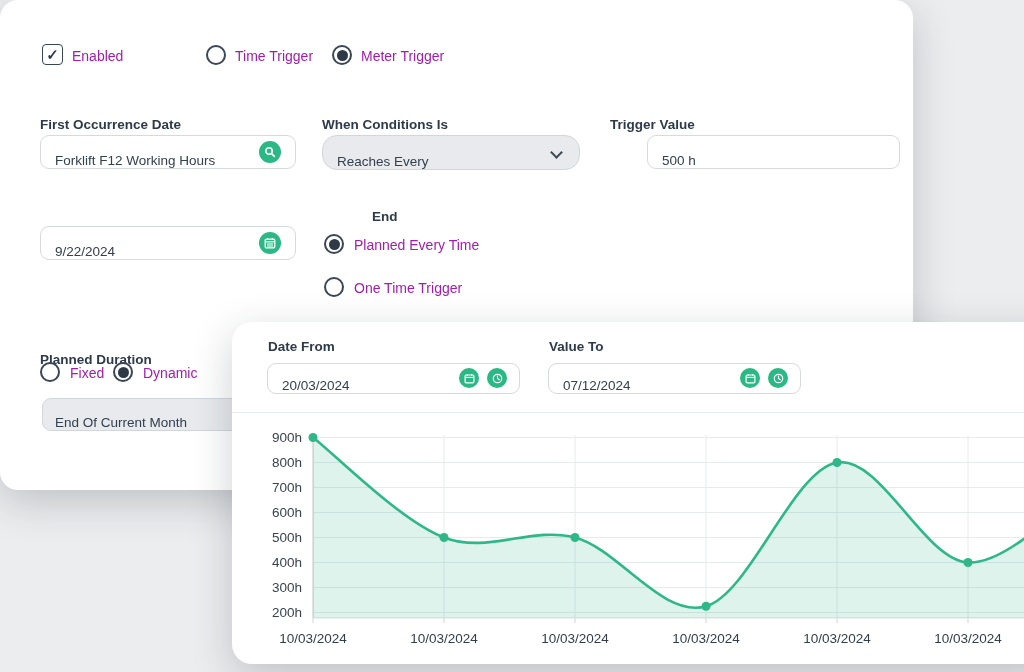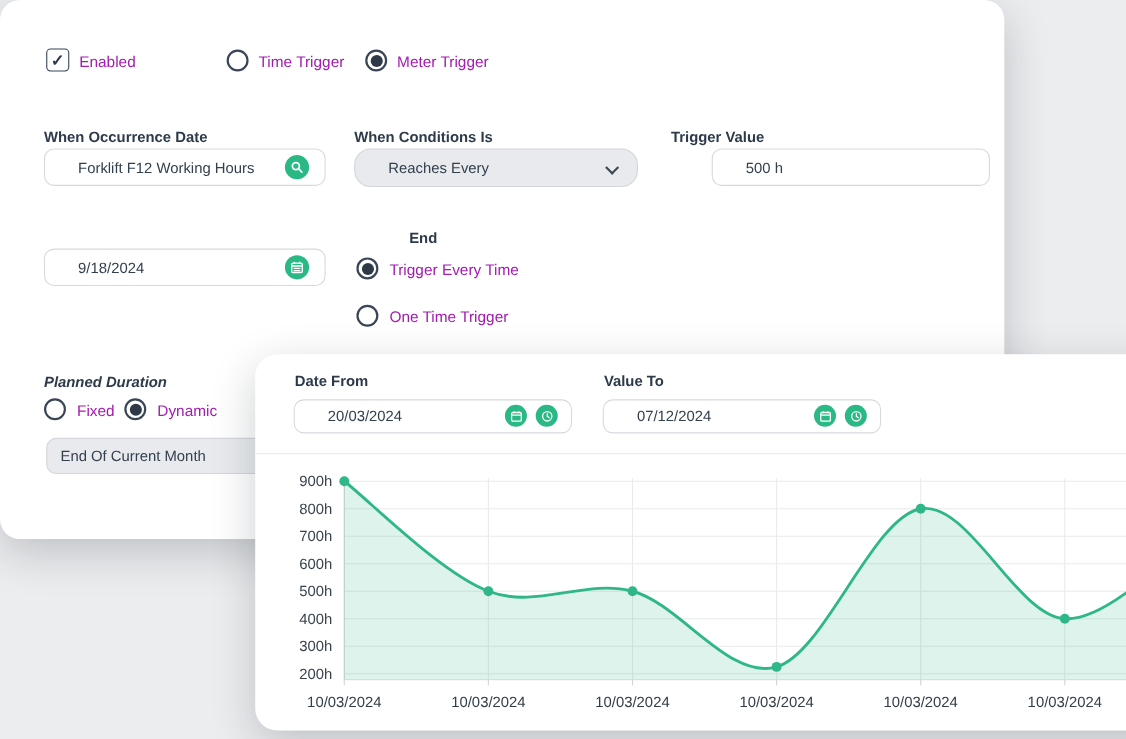--- a/index.html
+++ b/index.html
@@ -9,21 +9,21 @@
   .card { position:absolute; background:#fff; box-shadow:0 12px 40px rgba(30,40,50,.22); }
   #main-card { left:0; top:8; width:913px; height:490px; border-radius:18px; z-index:1; }
   #overlay-card { left:232px; top:322px; width:832px; height:342px; border-radius:20px; z-index:2; }
 
   .abs { position:absolute; }
   .label { font-weight:700; font-size:13.5px; color:#2d3a49; white-space:pre; }
   .val-label { font-size:14px; color:#a21caf; }
   .req { color:#e03e3e; font-weight:700; }
 
   .input { position:absolute; background:#fff; border:1px solid #d6dade; border-radius:9px;
-           font-size:13.5px; color:#33404e; display:flex; align-items:center; padding:0 30px; }
+           font-size:13.5px; color:#33404e; display:flex; align-items:flex-end; padding:0 14px; }
   .select { background:#e8eaed; border:1px solid #d2d6da; }
 
   .checkbox { position:absolute; width:21px; height:21px; background:#fff; border:1.5px solid #37455a;
               border-radius:4px; display:flex; align-items:center; justify-content:center;
               color:#2c3a4c; font-size:15px; font-weight:700; }
   .radio { position:absolute; width:20px; height:20px; border:2px solid #3a4656; border-radius:50%; background:#fff; }
   .radio.sel::after { content:""; position:absolute; inset:2.5px; background:#2e3947; border-radius:50%; }
 
   .icon-circle { position:absolute; width:22px; height:22px; border-radius:50%; background:#2ab885;
                  display:flex; align-items:center; justify-content:center; }
@@ -45,21 +45,21 @@
     <span>✓</span>
   </div>
   <div class="abs val-label" style="left:72px; top:48px;">Enabled</div>
 
   <div class="radio" style="left:206px; top:45px;"></div>
   <div class="abs val-label" style="left:235px; top:48px;">Time Trigger</div>
 
   <div class="radio sel" style="left:332px; top:45px;"></div>
   <div class="abs val-label" style="left:361px; top:48px;">Meter Trigger</div>
 
-  <div class="abs label" style="left:40px; top:117px;">When Occurrence Date</div>
+  <div class="abs label" style="left:40px; top:117px;">First Occurrence Date</div>
   <div class="input" style="left:40px; top:135px; width:256px; height:34px;">
     <span>Forklift F12 Working Hours</span>
   </div>
   <div class="icon-circle" style="left:259px; top:141px;">
     <svg width="12" height="12" viewBox="0 0 12 12">
       <circle cx="5" cy="5" r="3.2" fill="none" stroke="#fff" stroke-width="1.6"></circle>
       <line x1="7.6" y1="7.6" x2="10.4" y2="10.4" stroke="#fff" stroke-width="1.6" stroke-linecap="round"></line>
     </svg>
   </div>
 
@@ -71,40 +71,40 @@
 
   <div class="abs label" style="left:610px; top:117px;">Trigger Value</div>
   <div class="input" style="left:610px; top:135px; width:253px; height:34px;margin-left:37px;">
     <span>500 h</span>
   </div>
 
   <div class="abs label" style="left:40px; top:209px;">
     <span>Start  Date </span><span class="req">*</span>
   </div>
   <div class="input" style="left:40px; top:226px; width:256px; height:34px;">
-    <span>9/18/2024</span>
+    <span>9/22/2024</span>
   </div>
   <div class="icon-circle" style="left:259px; top:232px;">
     <svg width="12" height="12" viewBox="0 0 12 12">
       <rect x="1.2" y="2.2" width="9.6" height="8.6" rx="1.2" fill="none" stroke="#fff" stroke-width="1.3"></rect>
       <line x1="1.4" y1="4.8" x2="10.6" y2="4.8" stroke="#fff" stroke-width="1.2"></line>
       <line x1="3.6" y1="1" x2="3.6" y2="3" stroke="#fff" stroke-width="1.2"></line>
       <line x1="8.4" y1="1" x2="8.4" y2="3" stroke="#fff" stroke-width="1.2"></line>
       <line x1="3" y1="7" x2="9" y2="7" stroke="#fff" stroke-width="1.1"></line>
       <line x1="3" y1="9" x2="9" y2="9" stroke="#fff" stroke-width="1.1"></line>
     </svg>
   </div>
 
   <div class="abs label" style="left:324px; top:209px;padding-left:48px;">End</div>
   <div class="radio sel" style="left:324px; top:234px;"></div>
-  <div class="abs val-label" style="left:354px; top:237px;">Trigger Every Time</div>
+  <div class="abs val-label" style="left:354px; top:237px;">Planned Every Time</div>
   <div class="radio" style="left:324px; top:277px;"></div>
   <div class="abs val-label" style="left:354px; top:280px;">One Time Trigger</div>
 
-  <div class="abs label" style="left:40px; top:340px;font-style:italic;">Planned Duration</div>
+  <div class="abs label" style="left:40px; top:352px;">Planned Duration</div>
   <div class="radio" style="left:40px; top:362px;"></div>
   <div class="abs val-label" style="left:70px; top:365px;">Fixed</div>
   <div class="radio sel" style="left:113px; top:362px;"></div>
   <div class="abs val-label" style="left:143px; top:365px;">Dynamic</div>
 
   <div class="input select" style="left:42px; top:398px; width:200px; height:33px; padding-left:12px;">
     <span>End Of Current Month</span>
   </div>
 </div>
 

